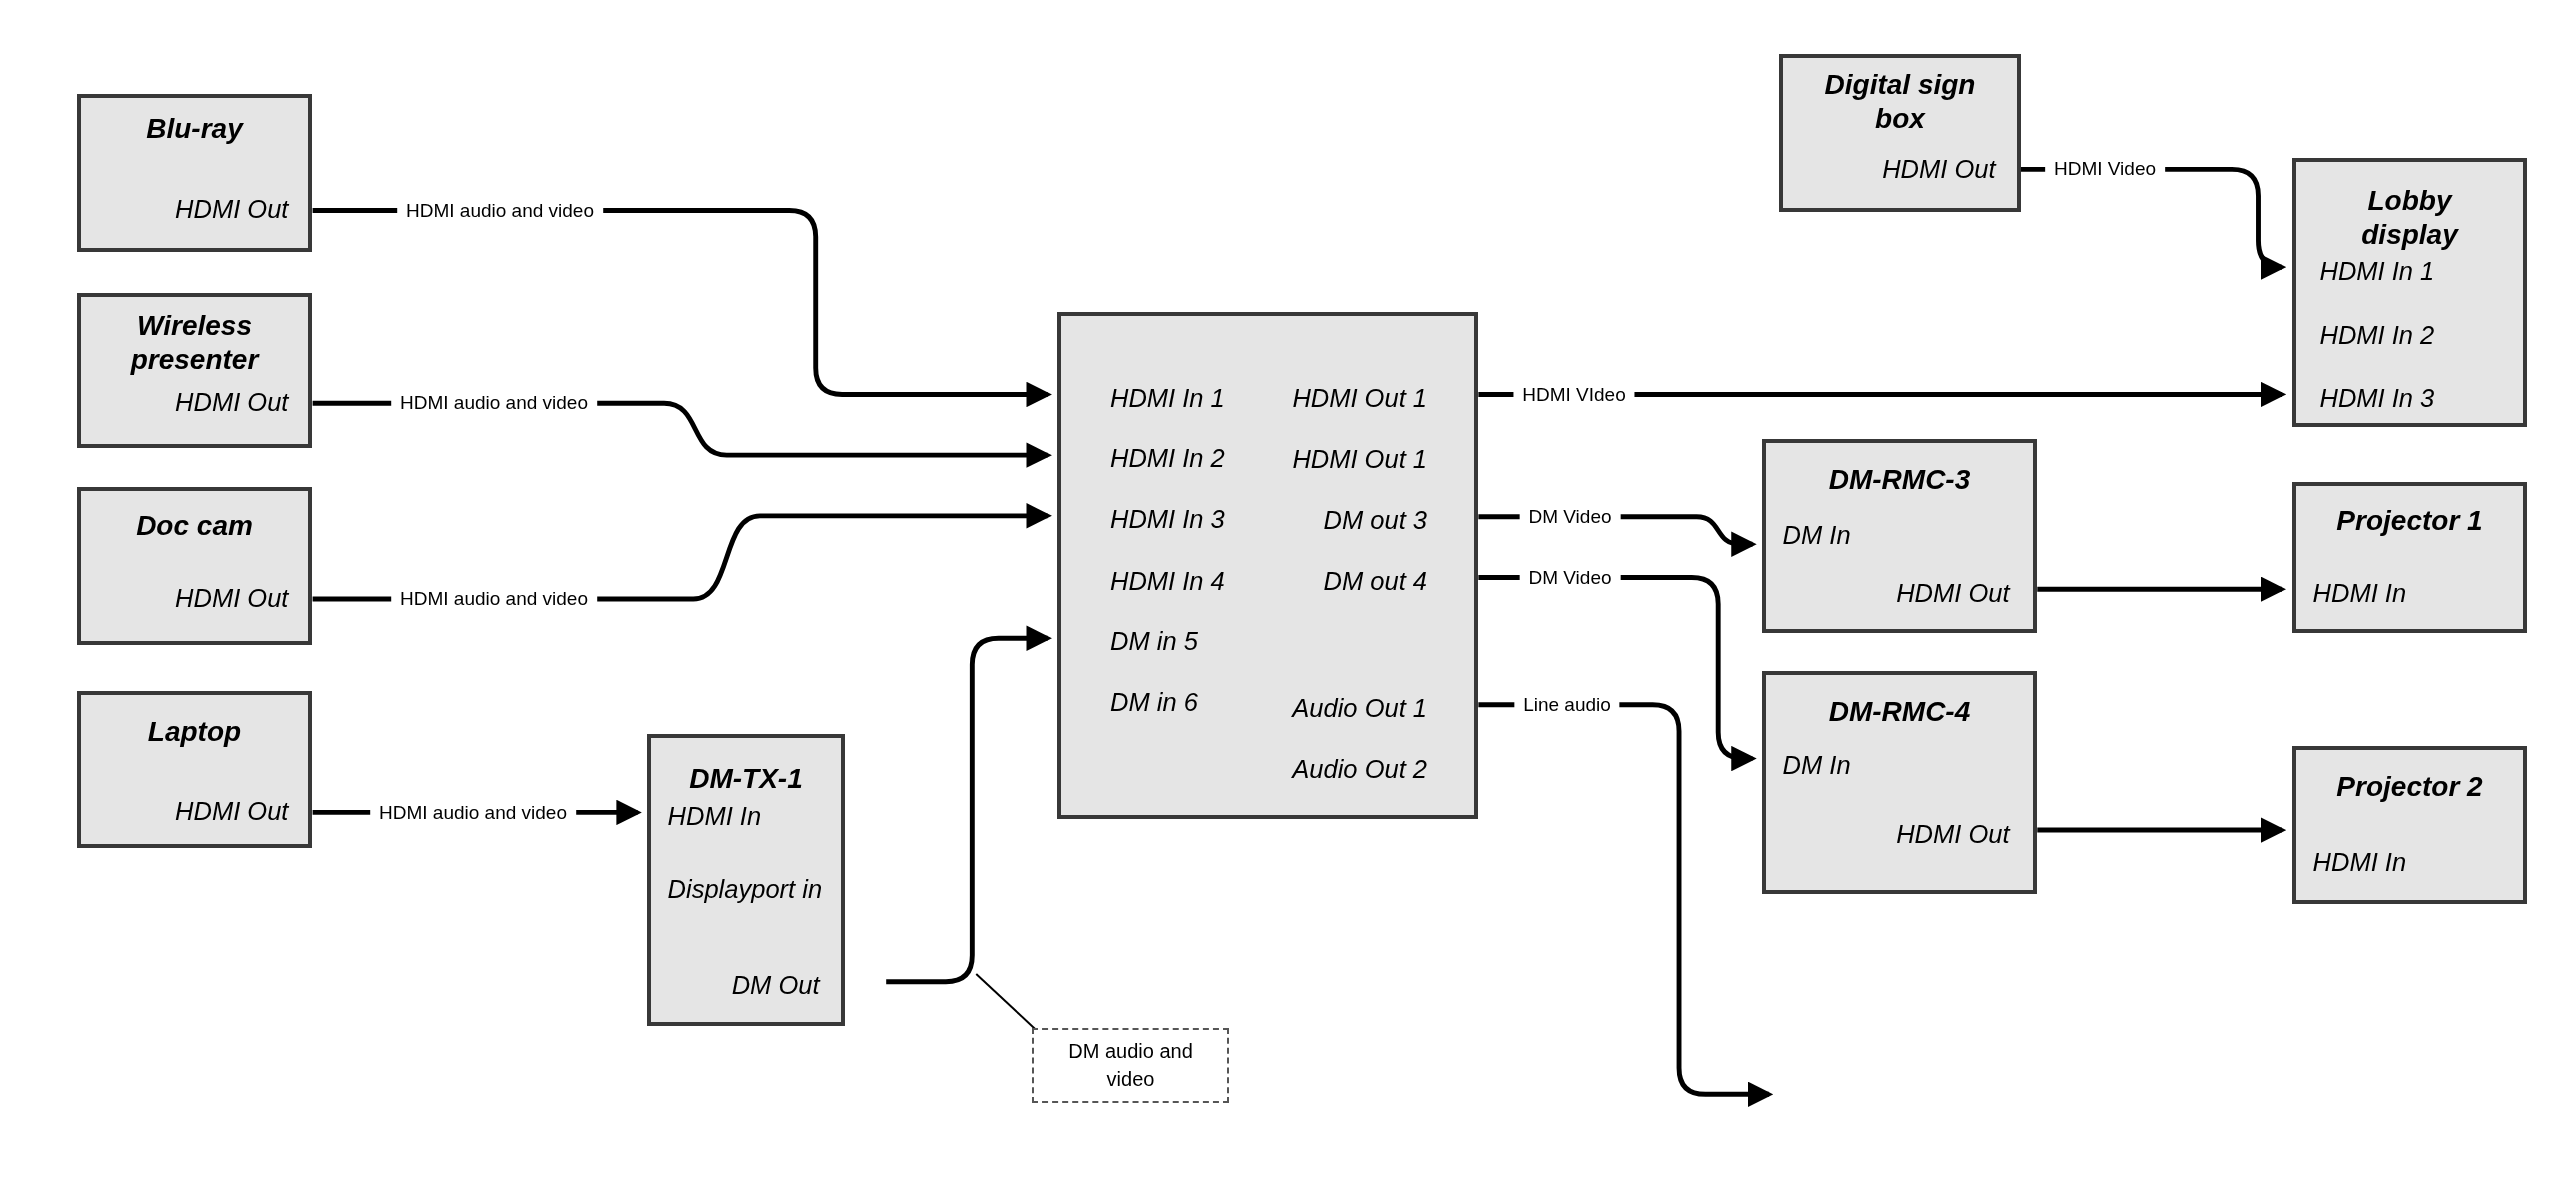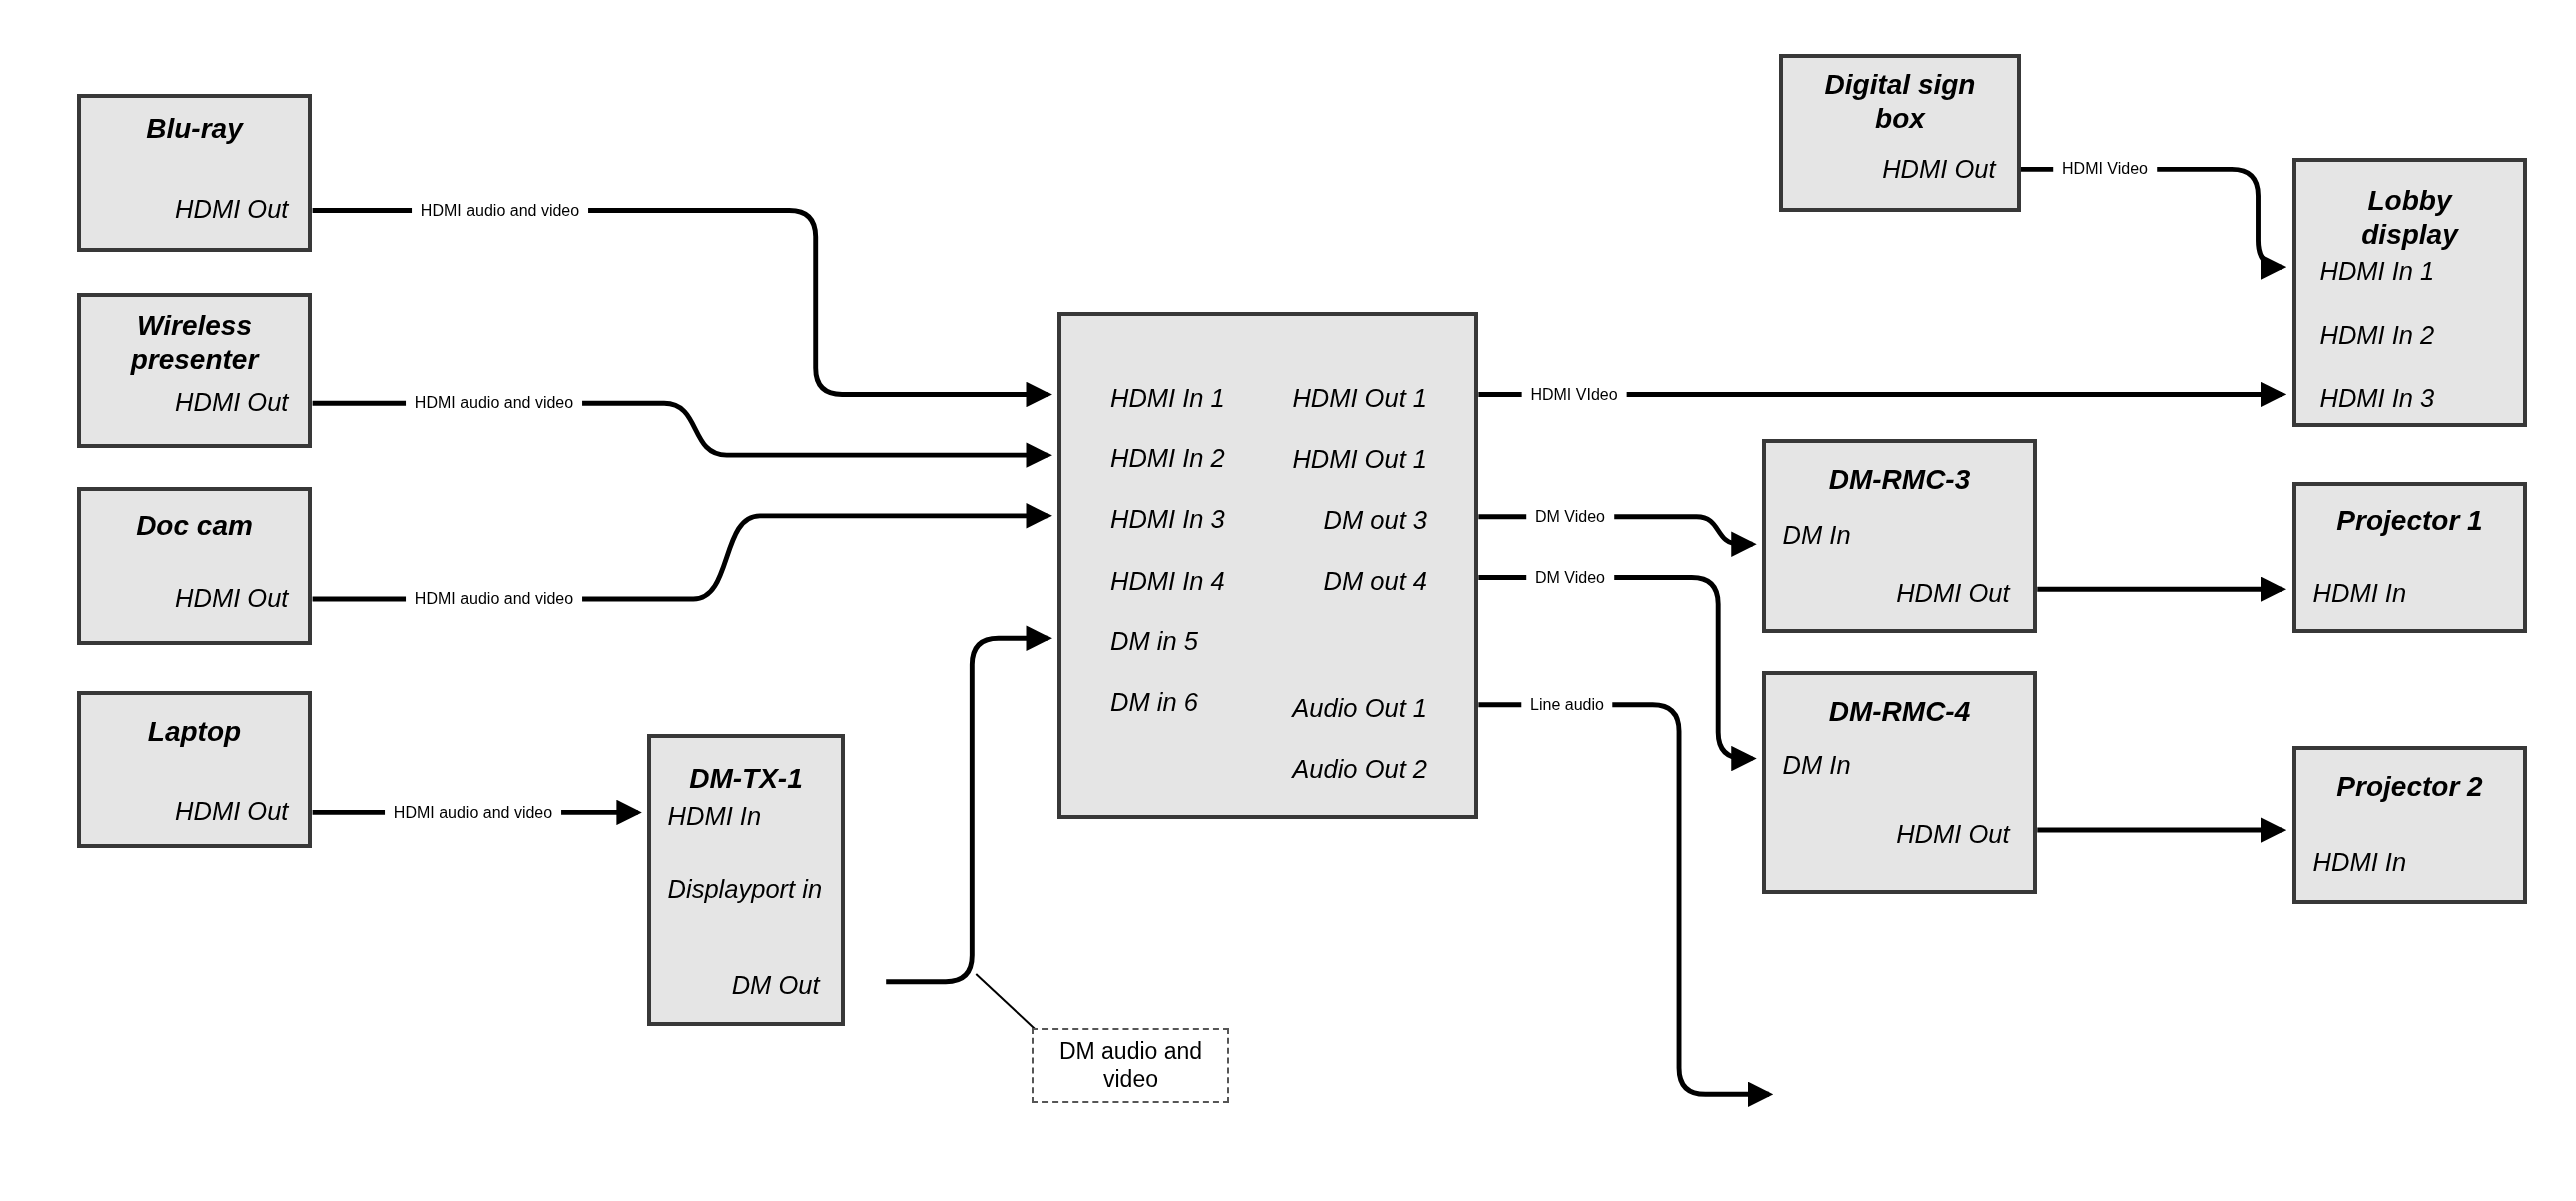--- a/index.html
+++ b/index.html
@@ -19,27 +19,27 @@
     position:absolute;left:0;right:0;margin:0 auto;
     text-align:center;font-weight:bold;
     font-size:28px;line-height:34px;
   }
   .port{
     position:absolute;font-size:25.5px;line-height:29px;white-space:nowrap;
   }
   .wire-label{
     position:absolute;transform:translate(-50%,-50%);
     background:#ffffff;padding:0 8.8px;
-    font-size:16px;line-height:28px;white-space:nowrap;
+    font-size:19px;line-height:28px;white-space:nowrap;
   }
   .note{
     position:absolute;box-sizing:border-box;
     border:2px dashed #555;background:#ffffff;
     display:flex;align-items:center;justify-content:center;
-    text-align:center;font-size:23px;line-height:27.4px;
+    text-align:center;font-size:20px;line-height:27.4px;
     padding:3.9px 13.7px;
   }
 </style>
 </head>
 <body>
 
 <div id="canvas">
 
   <svg class="wires" width="2576" height="1201" viewBox="0 0 2631 1227">
     <defs>

